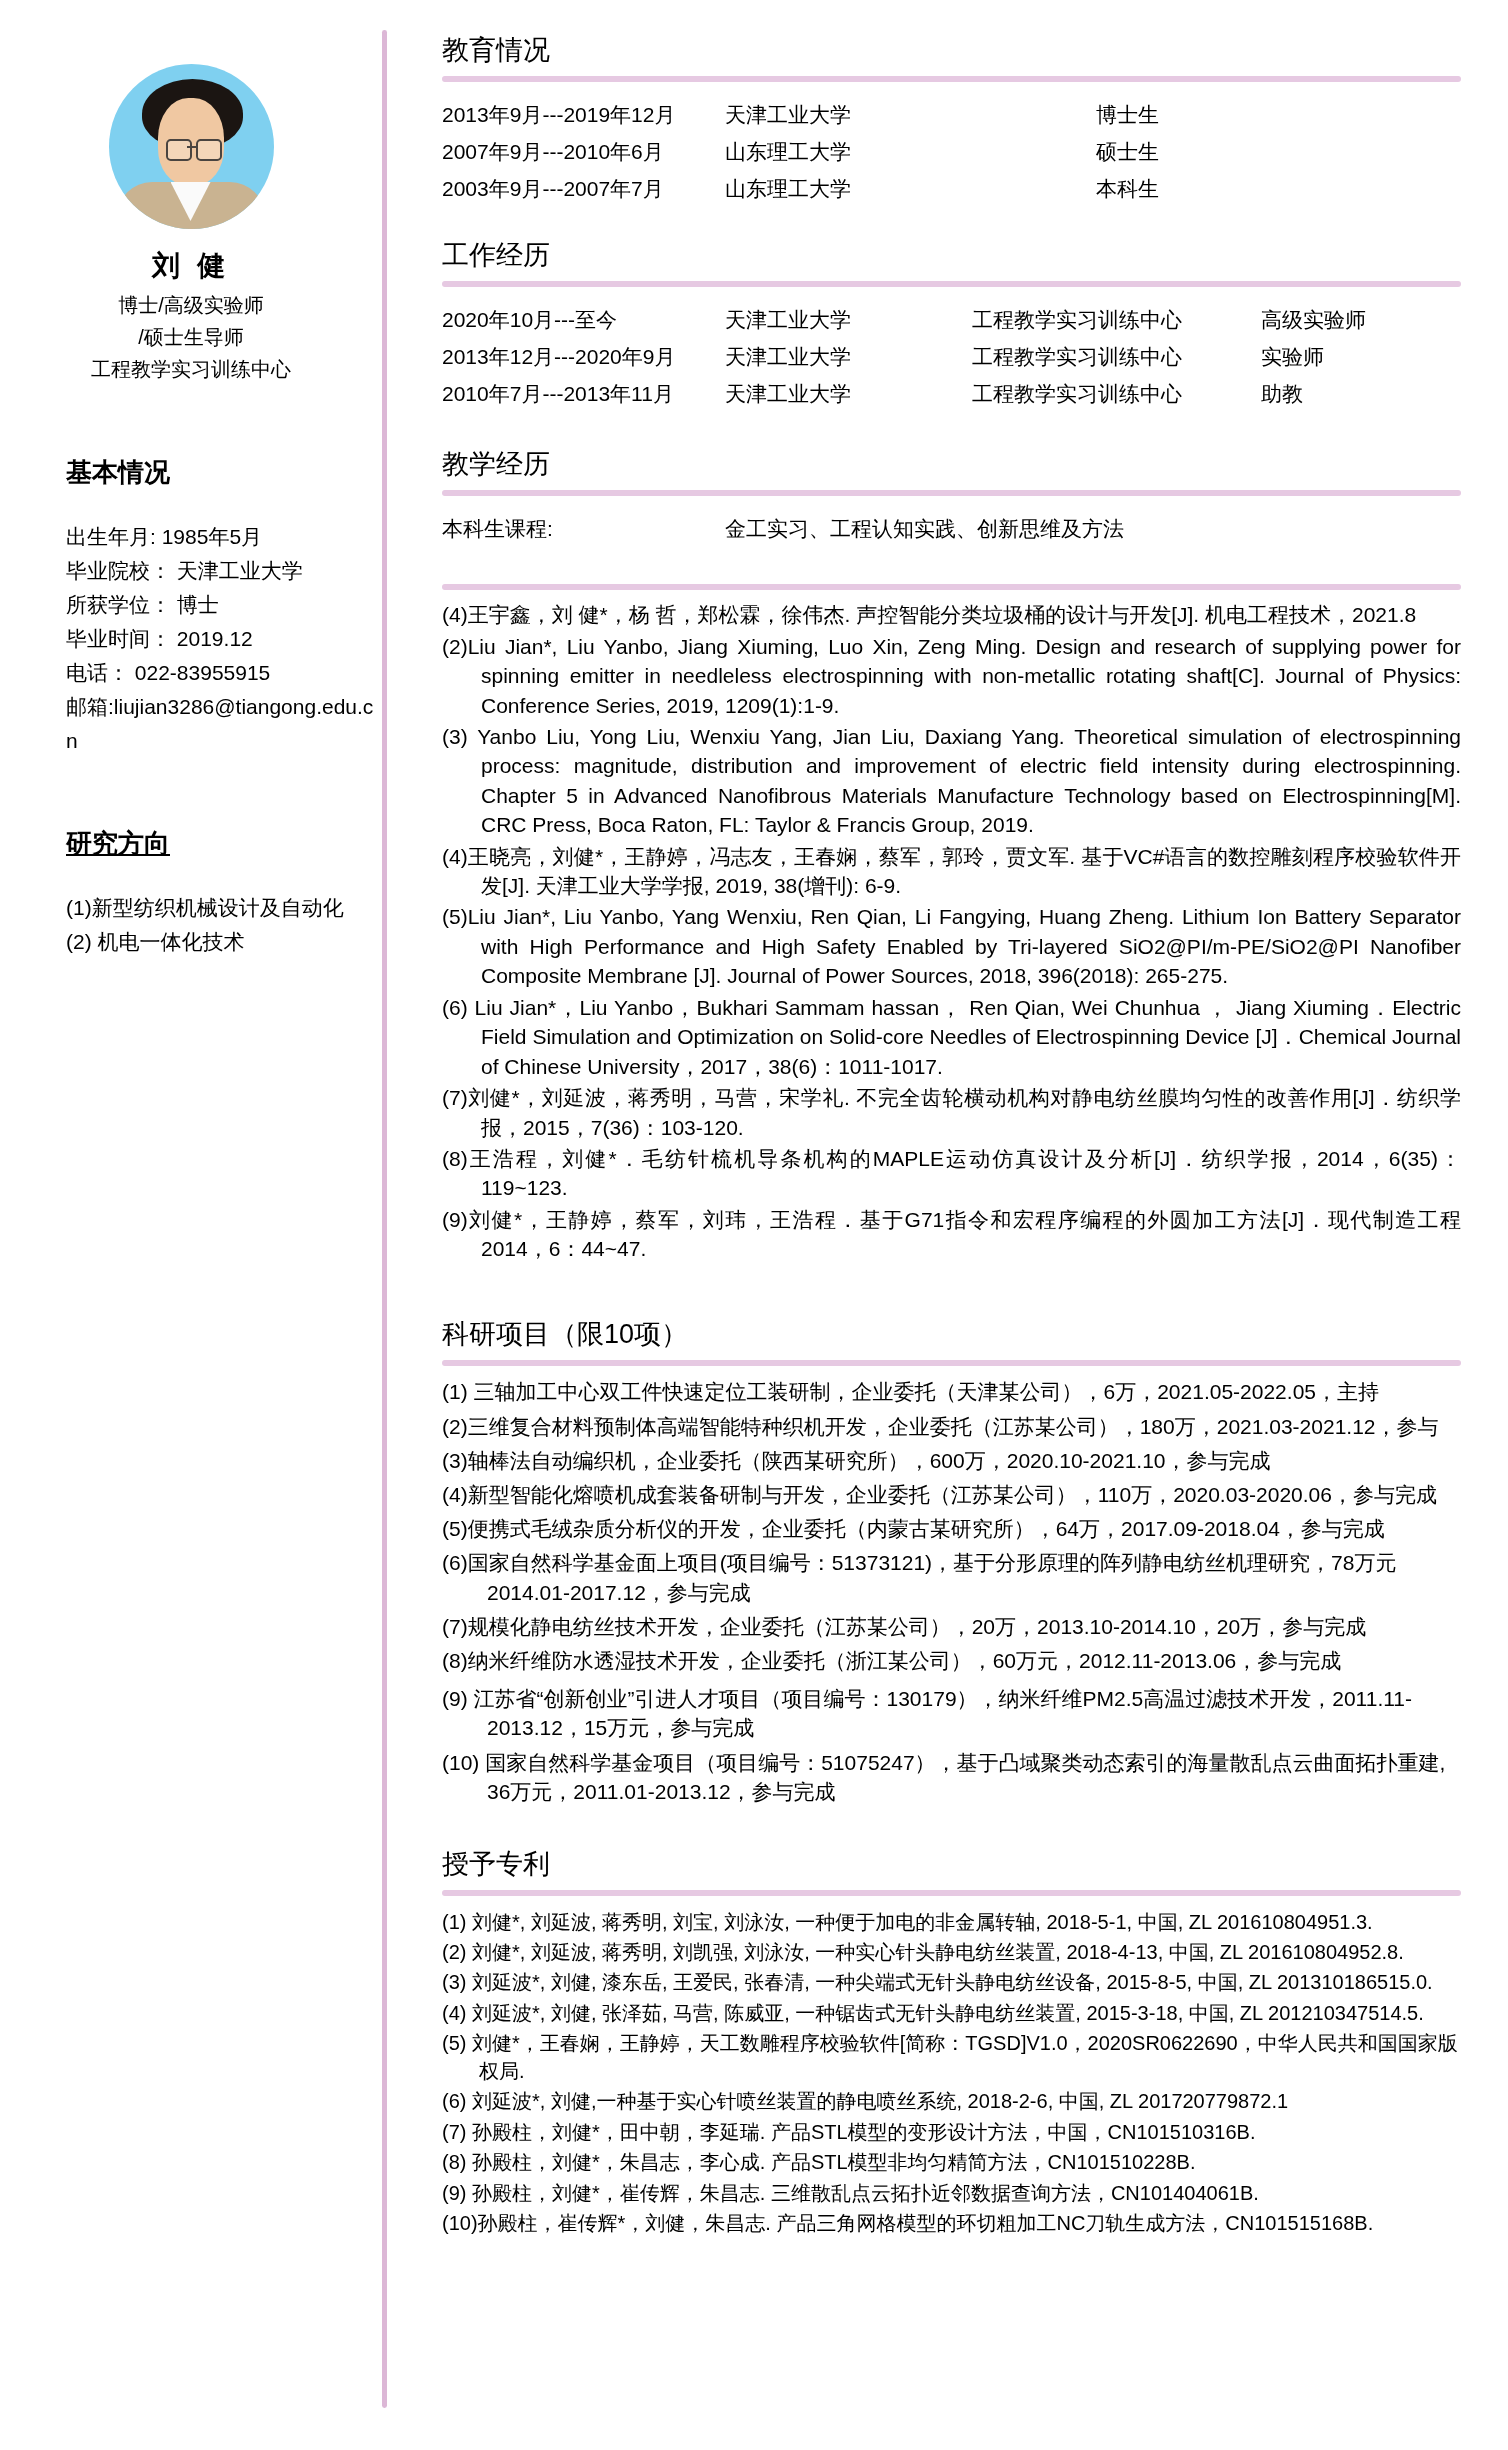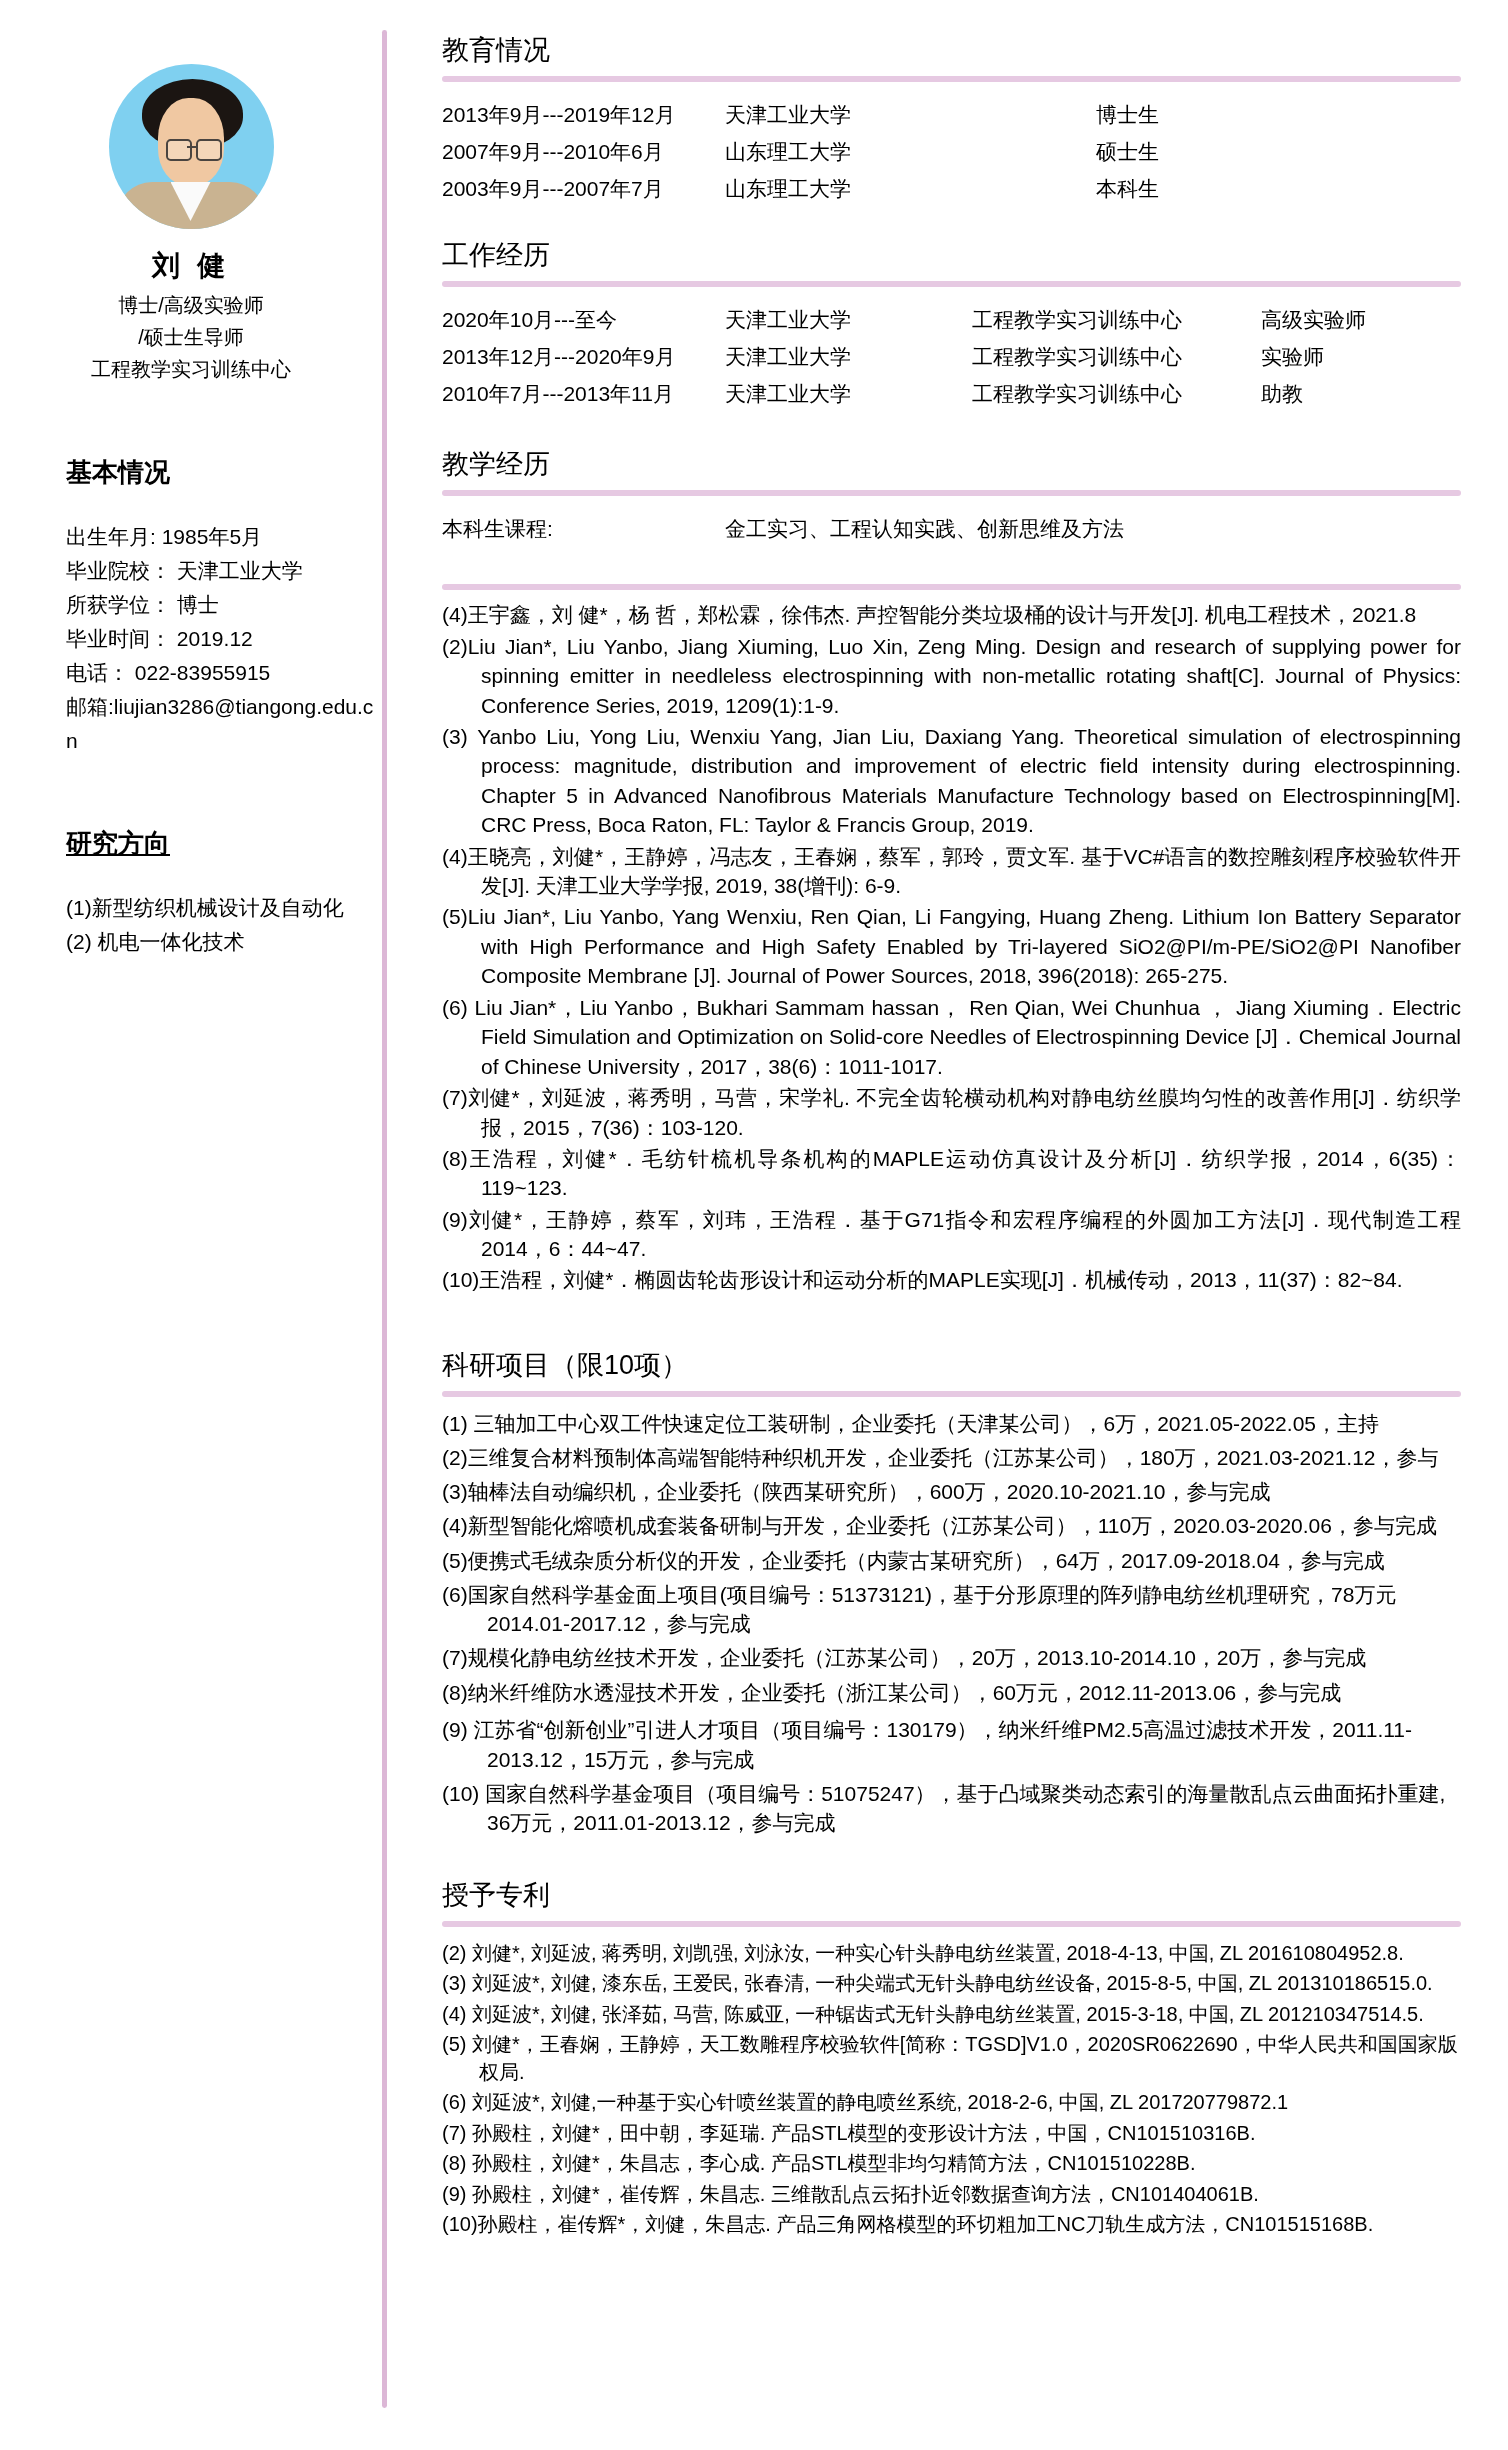--- a/index.html
+++ b/index.html
@@ -165,21 +165,20 @@
     <div class="pub-list">
       <div class="pub-item">(4)王宇鑫，刘 健*，杨 哲，郑松霖，徐伟杰. 声控智能分类垃圾桶的设计与开发[J]. 机电工程技术，2021.8</div>
       <div class="pub-item">(2)Liu Jian*, Liu Yanbo, Jiang Xiuming, Luo Xin, Zeng Ming. Design and research of supplying power for spinning emitter in needleless electrospinning with non-metallic rotating shaft[C]. Journal of Physics: Conference Series, 2019, 1209(1):1-9.</div>
       <div class="pub-item">(3) Yanbo Liu, Yong Liu, Wenxiu Yang, Jian Liu, Daxiang Yang. Theoretical simulation of electrospinning process: magnitude, distribution and improvement of electric field intensity during electrospinning. Chapter 5 in Advanced Nanofibrous Materials Manufacture Technology based on Electrospinning[M]. CRC Press, Boca Raton, FL: Taylor &amp; Francis Group, 2019.</div>
       <div class="pub-item">(4)王晓亮，刘健*，王静婷，冯志友，王春娴，蔡军，郭玲，贾文军. 基于VC#语言的数控雕刻程序校验软件开发[J]. 天津工业大学学报, 2019, 38(增刊): 6-9.</div>
       <div class="pub-item">(5)Liu Jian*, Liu Yanbo, Yang Wenxiu, Ren Qian, Li Fangying, Huang Zheng. Lithium Ion Battery Separator with High Performance and High Safety Enabled by Tri-layered SiO2@PI/m-PE/SiO2@PI Nanofiber Composite Membrane [J]. Journal of Power Sources, 2018, 396(2018): 265-275.</div>
       <div class="pub-item">(6) Liu Jian*，Liu Yanbo，Bukhari Sammam hassan， Ren Qian, Wei Chunhua ， Jiang Xiuming．Electric Field Simulation and Optimization on Solid-core Needles of Electrospinning Device [J]．Chemical Journal of Chinese University，2017，38(6)：1011-1017.</div>
       <div class="pub-item">(7)刘健*，刘延波，蒋秀明，马营，宋学礼. 不完全齿轮横动机构对静电纺丝膜均匀性的改善作用[J]．纺织学报，2015，7(36)：103-120.</div>
       <div class="pub-item">(8)王浩程，刘健*．毛纺针梳机导条机构的MAPLE运动仿真设计及分析[J]．纺织学报，2014，6(35)：119~123.</div>
       <div class="pub-item">(9)刘健*，王静婷，蔡军，刘玮，王浩程．基于G71指令和宏程序编程的外圆加工方法[J]．现代制造工程 2014，6：44~47.</div>
-      <div class="pub-item">(10)王浩程，刘健*．椭圆齿轮齿形设计和运动分析的MAPLE实现[J]．机械传动，2013，11(37)：82~84.</div>
     </div>
   </div>
 
   <div id="sec-proj">
     <div class="sec-header">科研项目（限10项）</div>
     <div class="sec-underline"></div>
     <div class="proj-list">
       <div class="proj-item">(1) 三轴加工中心双工件快速定位工装研制，企业委托（天津某公司），6万，2021.05-2022.05，主持</div>
       <div class="proj-item">(2)三维复合材料预制体高端智能特种织机开发，企业委托（江苏某公司），180万，2021.03-2021.12，参与</div>
       <div class="proj-item">(3)轴棒法自动编织机，企业委托（陕西某研究所），600万，2020.10-2021.10，参与完成</div>
@@ -190,20 +189,21 @@
       <div class="proj-item">(8)纳米纤维防水透湿技术开发，企业委托（浙江某公司），60万元，2012.11-2013.06，参与完成</div>
       <div class="proj-item gap">(9) 江苏省“创新创业”引进人才项目（项目编号：130179），纳米纤维PM2.5高温过滤技术开发，2011.11-2013.12，15万元，参与完成</div>
       <div class="proj-item">(10) 国家自然科学基金项目（项目编号：51075247），基于凸域聚类动态索引的海量散乱点云曲面拓扑重建, 36万元，2011.01-2013.12，参与完成</div>
     </div>
   </div>
 
   <div id="sec-pat">
     <div class="sec-header">授予专利</div>
     <div class="sec-underline"></div>
     <div class="pat-list">
+      <div class="pat-item">(1) 刘健*, 刘延波, 蒋秀明, 刘宝, 刘泳汝, 一种便于加电的非金属转轴, 2018-5-1, 中国, ZL 201610804951.3.</div>
       <div class="pat-item">(2) 刘健*, 刘延波, 蒋秀明, 刘凯强, 刘泳汝, 一种实心针头静电纺丝装置, 2018-4-13, 中国, ZL 201610804952.8.</div>
       <div class="pat-item">(3) 刘延波*, 刘健, 漆东岳, 王爱民, 张春清, 一种尖端式无针头静电纺丝设备, 2015-8-5, 中国, ZL 201310186515.0.</div>
       <div class="pat-item">(4) 刘延波*, 刘健, 张泽茹, 马营, 陈威亚, 一种锯齿式无针头静电纺丝装置, 2015-3-18, 中国, ZL 201210347514.5.</div>
       <div class="pat-item">(5) 刘健*，王春娴，王静婷，天工数雕程序校验软件[简称：TGSD]V1.0，2020SR0622690，中华人民共和国国家版权局.</div>
       <div class="pat-item">(6) 刘延波*, 刘健,一种基于实心针喷丝装置的静电喷丝系统, 2018-2-6, 中国, ZL 201720779872.1</div>
       <div class="pat-item">(7) 孙殿柱，刘健*，田中朝，李延瑞. 产品STL模型的变形设计方法，中国，CN101510316B.</div>
       <div class="pat-item">(8) 孙殿柱，刘健*，朱昌志，李心成. 产品STL模型非均匀精简方法，CN101510228B.</div>
       <div class="pat-item">(9) 孙殿柱，刘健*，崔传辉，朱昌志. 三维散乱点云拓扑近邻数据查询方法，CN101404061B.</div>
       <div class="pat-item">(10)孙殿柱，崔传辉*，刘健，朱昌志. 产品三角网格模型的环切粗加工NC刀轨生成方法，CN101515168B.</div>
     </div>

